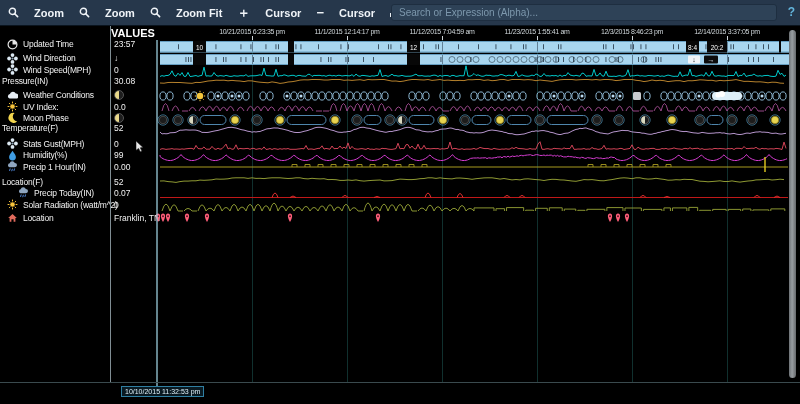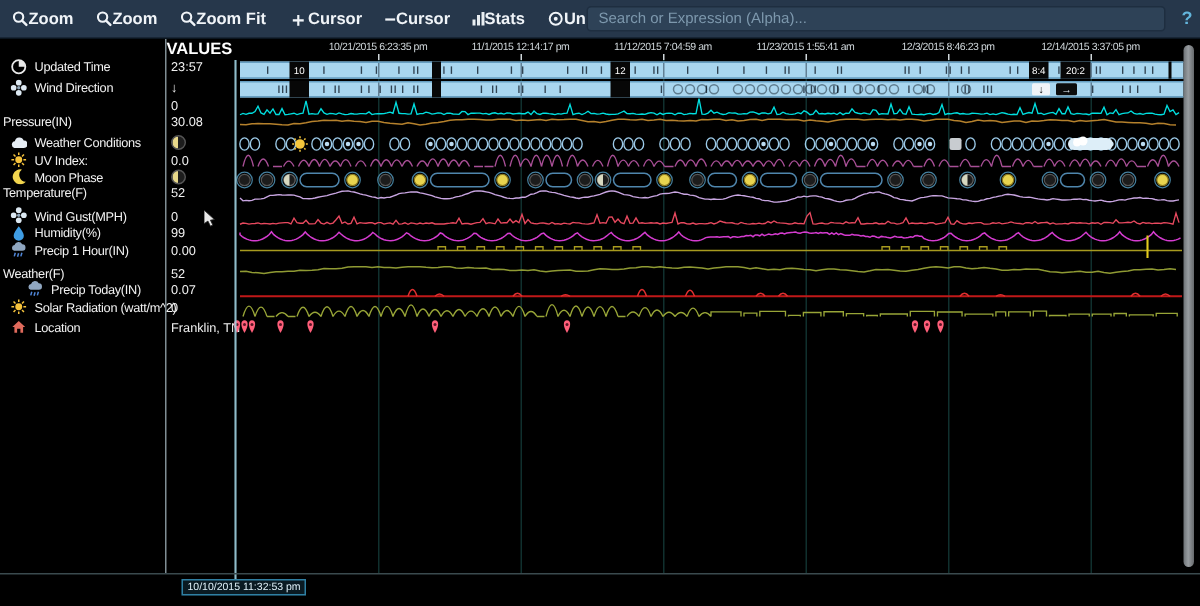--- a/index.html
+++ b/index.html
@@ -2,21 +2,21 @@
 <html><head>
 <meta charset="utf-8">
 <style>
   html,body{margin:0;padding:0;background:#000;}
   #app{position:relative;width:800px;height:404px;background:#000;overflow:hidden;
        font-family:"Liberation Sans","DejaVu Sans",sans-serif;}
   
   #toolbar{position:absolute;left:0;top:0;width:800px;height:26px;background:#26374b;
            border-bottom:1px solid #0a141e;display:flex;align-items:center;gap:15px;
            padding-left:8px;box-sizing:border-box;}
-  .tb-btn{display:inline-flex;align-items:center;gap:0;color:#f0f4f8;font-size:11px;
+  .tb-btn{display:inline-flex;align-items:center;gap:15px;color:#f0f4f8;font-size:11px;
           font-weight:bold;white-space:nowrap;cursor:pointer;}
   .tb-glyph{display:inline-flex;align-items:flex-end;}
   .tb-txt{color:#f0f4f8;}
   #searchbox{position:absolute;left:391px;top:4px;width:386px;height:17px;background:#2e4257;
              border:1px solid #1e2e40;border-radius:3px;color:#cfe0ee;font-size:10px;
              padding:0 7px;box-sizing:border-box;outline:none;
              font-family:"Liberation Sans","DejaVu Sans",sans-serif;}
   #searchbox::placeholder{color:#7d98ad;opacity:1;}
   #help{position:absolute;right:5px;top:5px;color:#63b5dc;font-size:12px;font-weight:bold;cursor:pointer;}
   .bar-icon{display:inline-flex;align-items:flex-end;gap:1px;height:9px;}
@@ -133,20 +133,32 @@
           <svg width="11" height="11" viewBox="0 0 11 11">
             <circle cx="5.5" cy="2.1" r="1.9" fill="#dce8f2"></circle>
             <circle cx="8.9" cy="5.5" r="1.9" fill="#dce8f2"></circle>
             <circle cx="5.5" cy="8.9" r="1.9" fill="#dce8f2"></circle>
             <circle cx="2.1" cy="5.5" r="1.9" fill="#dce8f2"></circle>
             <circle cx="5.5" cy="5.5" r="1.1" fill="#8fa6ba"></circle>
           </svg>
         </span>
         <span>Wind Direction</span>
       </div>
+      <div class="srow" style="top: 36.5px;">
+        <span class="sicon">
+          <svg width="11" height="11" viewBox="0 0 11 11">
+            <circle cx="5.5" cy="2.1" r="1.9" fill="#dce8f2"></circle>
+            <circle cx="8.9" cy="5.5" r="1.9" fill="#dce8f2"></circle>
+            <circle cx="5.5" cy="8.9" r="1.9" fill="#dce8f2"></circle>
+            <circle cx="2.1" cy="5.5" r="1.9" fill="#dce8f2"></circle>
+            <circle cx="5.5" cy="5.5" r="1.1" fill="#8fa6ba"></circle>
+          </svg>
+        </span>
+        <span>Wind Speed(MPH)</span>
+      </div>
       <div class="srow noicon" style="top: 48px;">
         <span>Pressure(IN)</span>
       </div>
       <div class="srow" style="top: 62px;">
         <span class="sicon">
           <svg width="11" height="11" viewBox="0 0 11 11">
             <path d="M2.6 8.6a2.3 2.3 0 0 1 .3-4.5 3.1 3.1 0 0 1 5.9-.5 2.3 2.3 0 0 1 .1 5Z" fill="#e6edf4"></path>
           </svg>
         </span>
         <span>Weather Conditions</span>
@@ -181,21 +193,21 @@
       <div class="srow" style="top: 110.5px;">
         <span class="sicon">
           <svg width="11" height="11" viewBox="0 0 11 11">
             <circle cx="5.5" cy="2.1" r="1.9" fill="#dce8f2"></circle>
             <circle cx="8.9" cy="5.5" r="1.9" fill="#dce8f2"></circle>
             <circle cx="5.5" cy="8.9" r="1.9" fill="#dce8f2"></circle>
             <circle cx="2.1" cy="5.5" r="1.9" fill="#dce8f2"></circle>
             <circle cx="5.5" cy="5.5" r="1.1" fill="#8fa6ba"></circle>
           </svg>
         </span>
-        <span>Wind Gust(MPH)</span>
+        <span>Stats Gust(MPH)</span>
       </div>
       <div class="srow" style="top: 122px;">
         <span class="sicon">
           <svg width="11" height="11" viewBox="0 0 11 11">
             <path d="M5.5 .8C7.4 3.5 8.9 5.4 8.9 7.1a3.4 3.4 0 1 1-6.8 0C2.1 5.4 3.6 3.5 5.5 .8Z" fill="#3f9de4"></path>
           </svg>
         </span>
         <span>Humidity(%)</span>
       </div>
       <div class="srow" style="top: 133.5px;">
@@ -203,21 +215,21 @@
           <svg width="11" height="11" viewBox="0 0 11 11">
             <path d="M2.4 6.2a2 2 0 0 1 .3-3.9 2.7 2.7 0 0 1 5.1-.4 2 2 0 0 1 .1 4.3Z" fill="#8fa6c0"></path>
             <line x1="3.2" y1="7.5" x2="2.5" y2="9.9" stroke="#4f86d8" stroke-width="1"></line>
             <line x1="5.4" y1="7.8" x2="4.7" y2="10.2" stroke="#4f86d8" stroke-width="1"></line>
             <line x1="7.6" y1="7.5" x2="6.8999999999999995" y2="9.9" stroke="#4f86d8" stroke-width="1"></line>
           </svg>
         </span>
         <span>Precip 1 Hour(IN)</span>
       </div>
       <div class="srow noicon" style="top: 148.5px;">
-        <span>Weather(F)</span>
+        <span>Location(F)</span>
       </div>
       <div class="srow" style="top: 159.5px; padding-left: 11px;">
         <span class="sicon">
           <svg width="11" height="11" viewBox="0 0 11 11">
             <path d="M2.4 6.2a2 2 0 0 1 .3-3.9 2.7 2.7 0 0 1 5.1-.4 2 2 0 0 1 .1 4.3Z" fill="#8fa6c0"></path>
             <line x1="3.2" y1="7.5" x2="2.5" y2="9.9" stroke="#4f86d8" stroke-width="1"></line>
             <line x1="5.4" y1="7.8" x2="4.7" y2="10.2" stroke="#4f86d8" stroke-width="1"></line>
             <line x1="7.6" y1="7.5" x2="6.8999999999999995" y2="9.9" stroke="#4f86d8" stroke-width="1"></line>
           </svg>
         </span>

